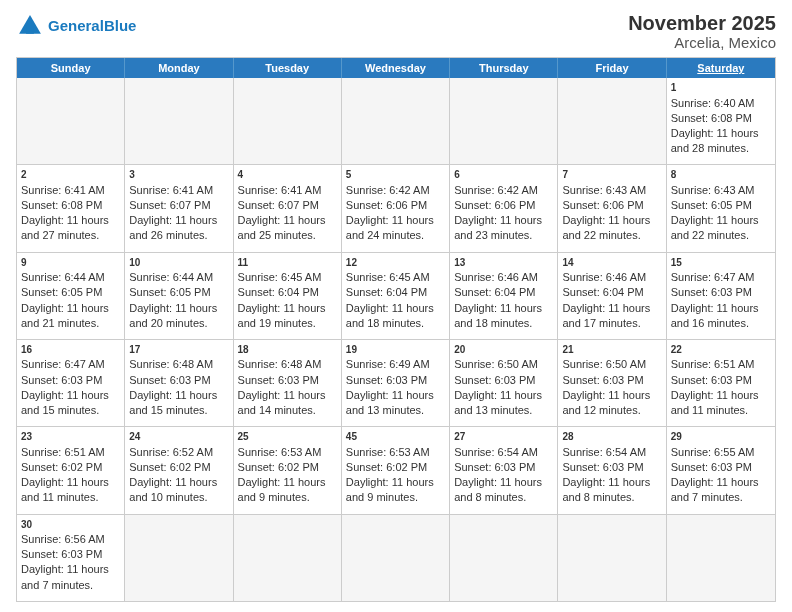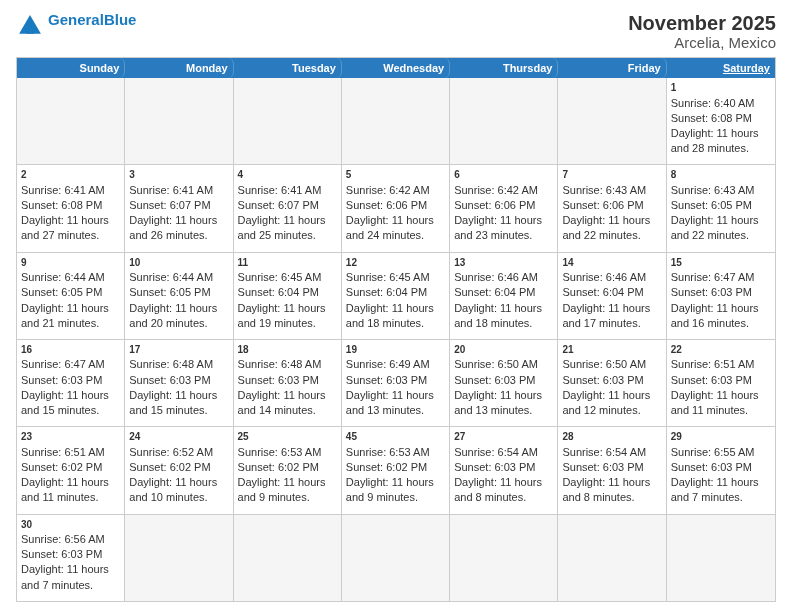--- a/index.html
+++ b/index.html
@@ -18,20 +18,21 @@
       flex-direction: column;
     }
     .header {
       display: flex;
       justify-content: space-between;
       align-items: flex-start;
       margin-bottom: 6px;
     }
     .logo {
       display: flex;
+      align-items: center;
       gap: 4px;
     }
     .logo-text {
       font-size: 15px;
       font-weight: bold;
       color: #333;
       line-height: 1.1;
     }
     .logo-text span {
       color: #1a7abf;
@@ -62,23 +63,22 @@
     .day-headers {
       display: grid;
       grid-template-columns: repeat(7, 1fr);
       background: #2a7abf;
     }
     .day-header {
       color: #fff;
       font-size: 11px;
       font-weight: bold;
       padding: 4px 5px;
-      text-align: right;
+      text-align: center;
       border-right: 1px solid #5598cc;
-      border-radius: 6px;
     }
     .day-header:last-child {
       border-right: none;
       text-decoration: underline;
     }
     .calendar-body {
       display: flex;
       flex-direction: column;
       flex: 1;
     }

